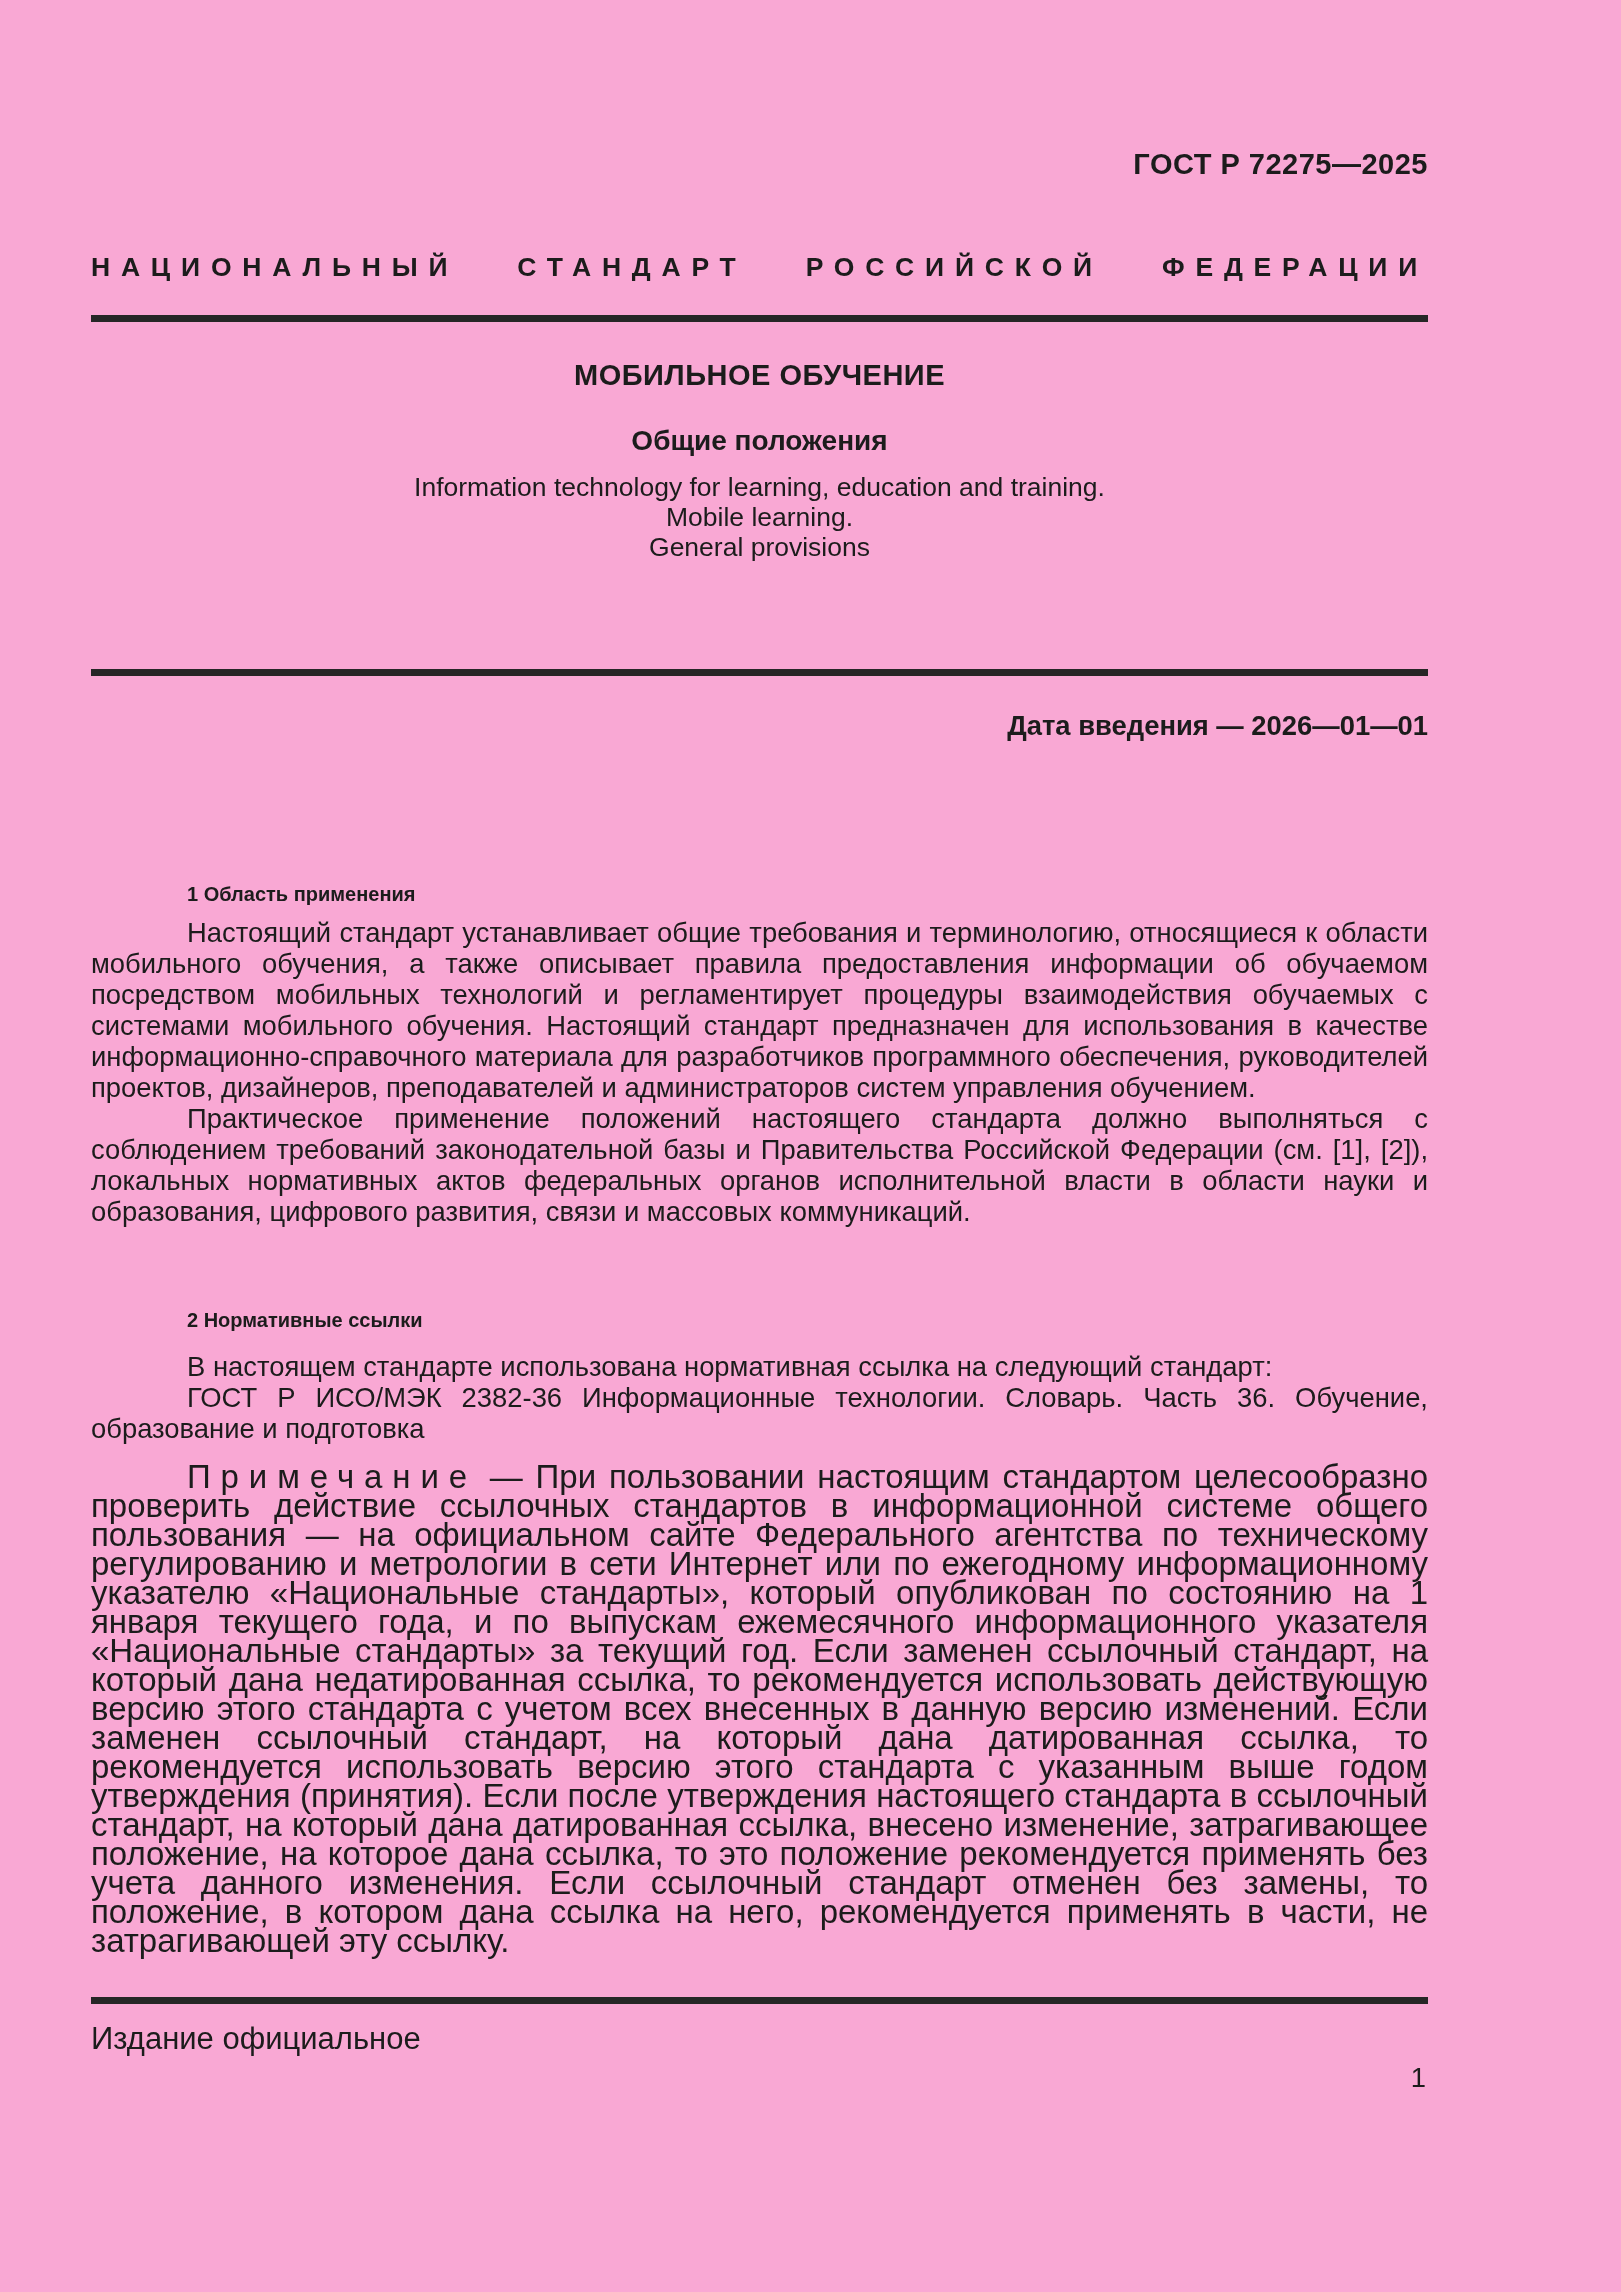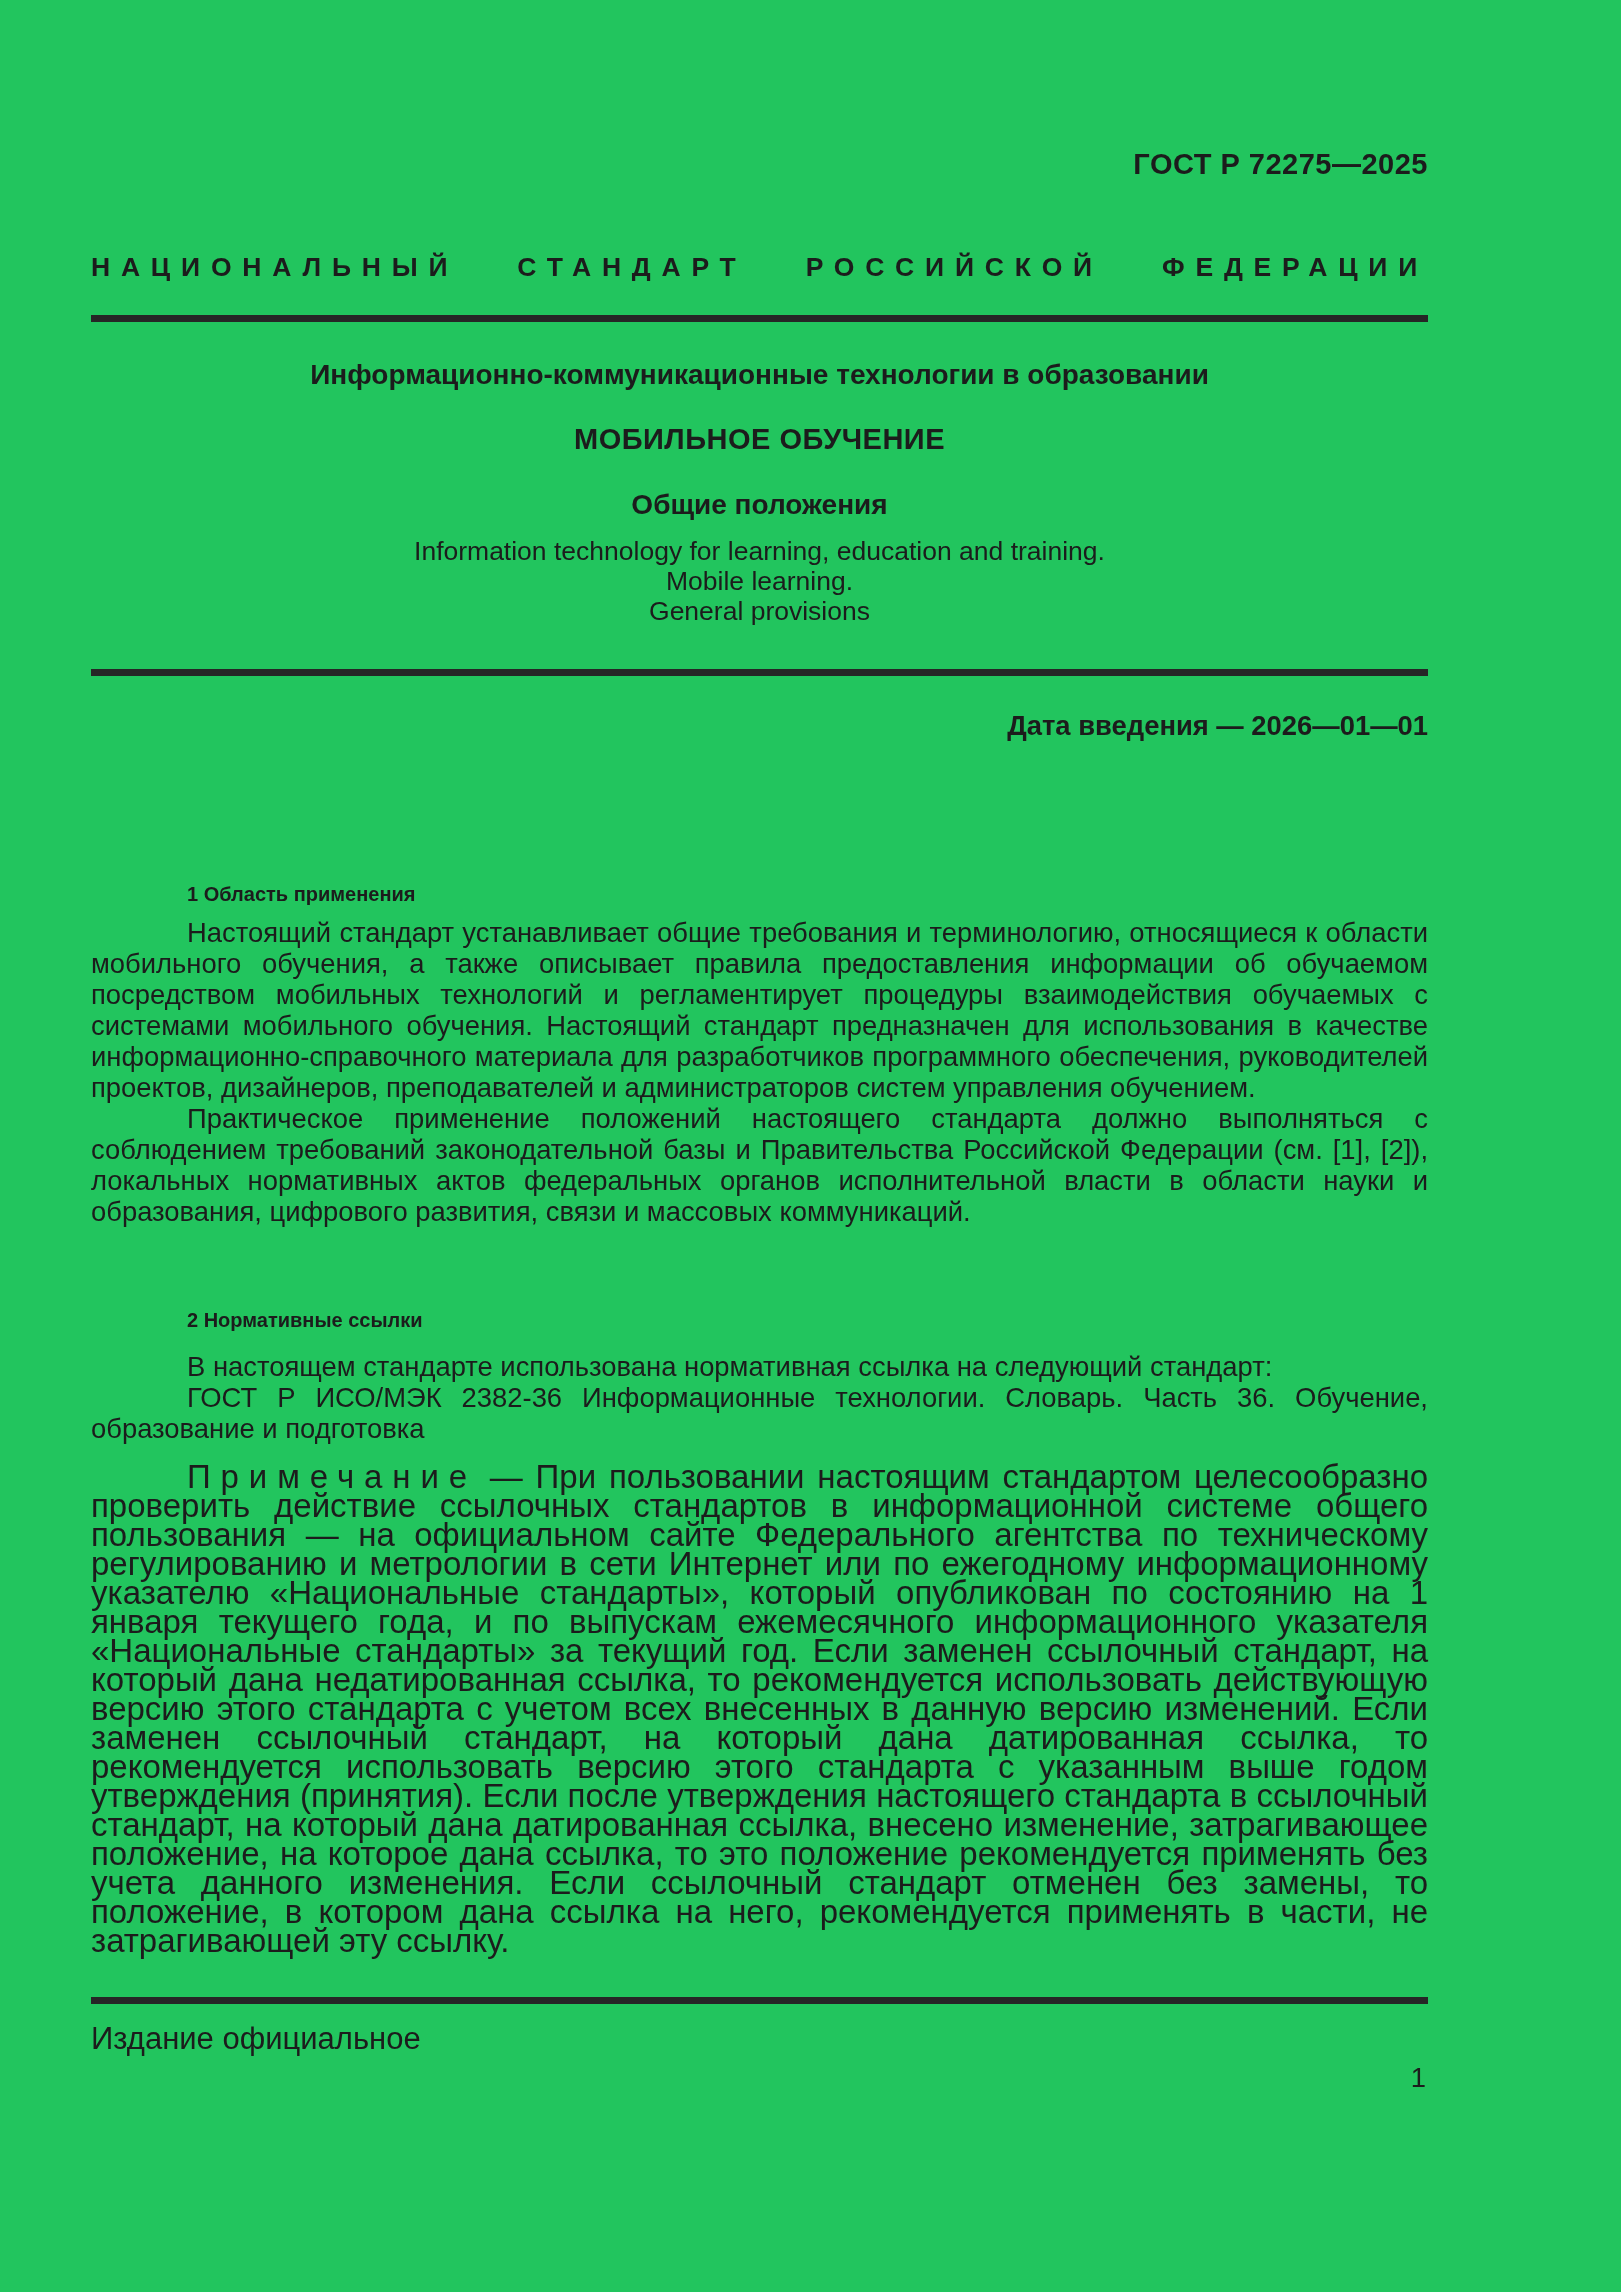--- a/index.html
+++ b/index.html
@@ -5,21 +5,21 @@
   html, body {
     margin: 0;
     padding: 0;
     background: #e8e8e8;
   }
   .page {
     position: relative;
     width: 1621px;
     height: 2293px;
     margin: 0 auto;
-    background: #22c55e;
+    background: #f9a8d4;
     font-family: "Liberation Sans", "DejaVu Sans", sans-serif;
     color: #1c1c1c;
     overflow: hidden;
   }
   
   .doc-code {
     position: absolute;
     top: 148px;
     right: 193px;
     font-size: 29px;
@@ -154,21 +154,20 @@
 
 <div class="page">
 
   <div class="doc-code">ГОСТ Р 72275—2025</div>
 
   <div class="banner">НАЦИОНАЛЬНЫЙ СТАНДАРТ РОССИЙСКОЙ ФЕДЕРАЦИИ</div>
 
   <div class="rule rule-top"></div>
 
   <div class="title-block">
-    <div class="title-domain">Информационно-коммуникационные технологии в образовании</div>
     <div class="title-main">МОБИЛЬНОЕ ОБУЧЕНИЕ</div>
     <div class="title-sub">Общие положения</div>
     <div class="title-en">
       <div>Information technology for learning, education and training.</div>
       <div>Mobile learning.</div>
       <div>General provisions</div>
     </div>
   </div>
 
   <div class="rule rule-mid"></div>

